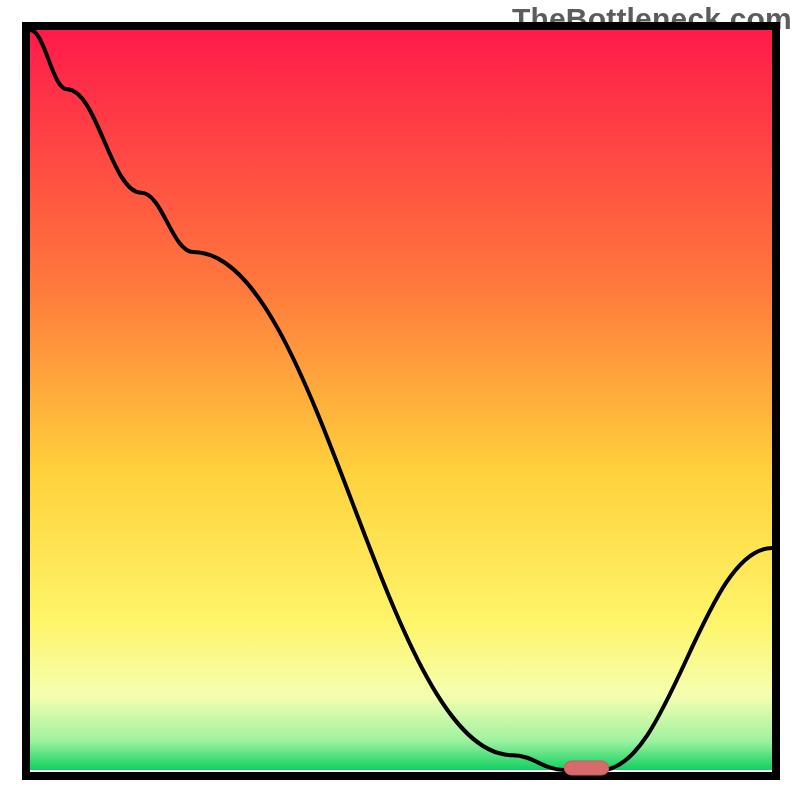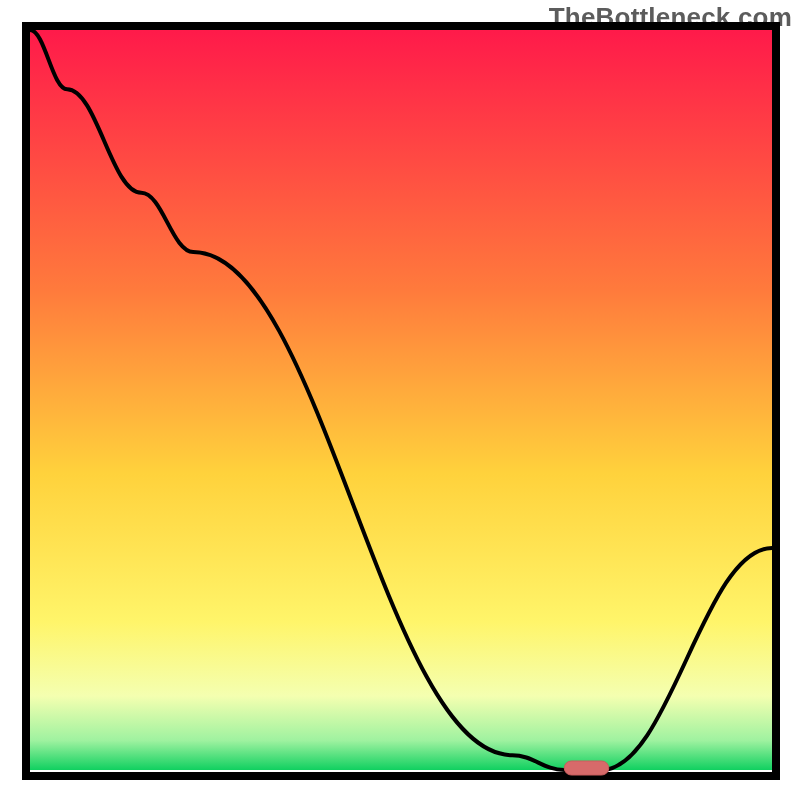--- a/index.html
+++ b/index.html
@@ -12,21 +12,21 @@
   }
   .stage {
     position: relative;
     width: 800px;
     height: 800px;
   }
   .watermark {
     position: absolute;
     top: 2px;
     right: 8px;
-    font-size: 26px;
+    font-size: 30px;
     font-weight: 600;
     color: #5c5c5c;
     letter-spacing: 0.2px;
   }
   svg.plot {
     position: absolute;
     left: 0;
     top: 0;
   }
 </style>

